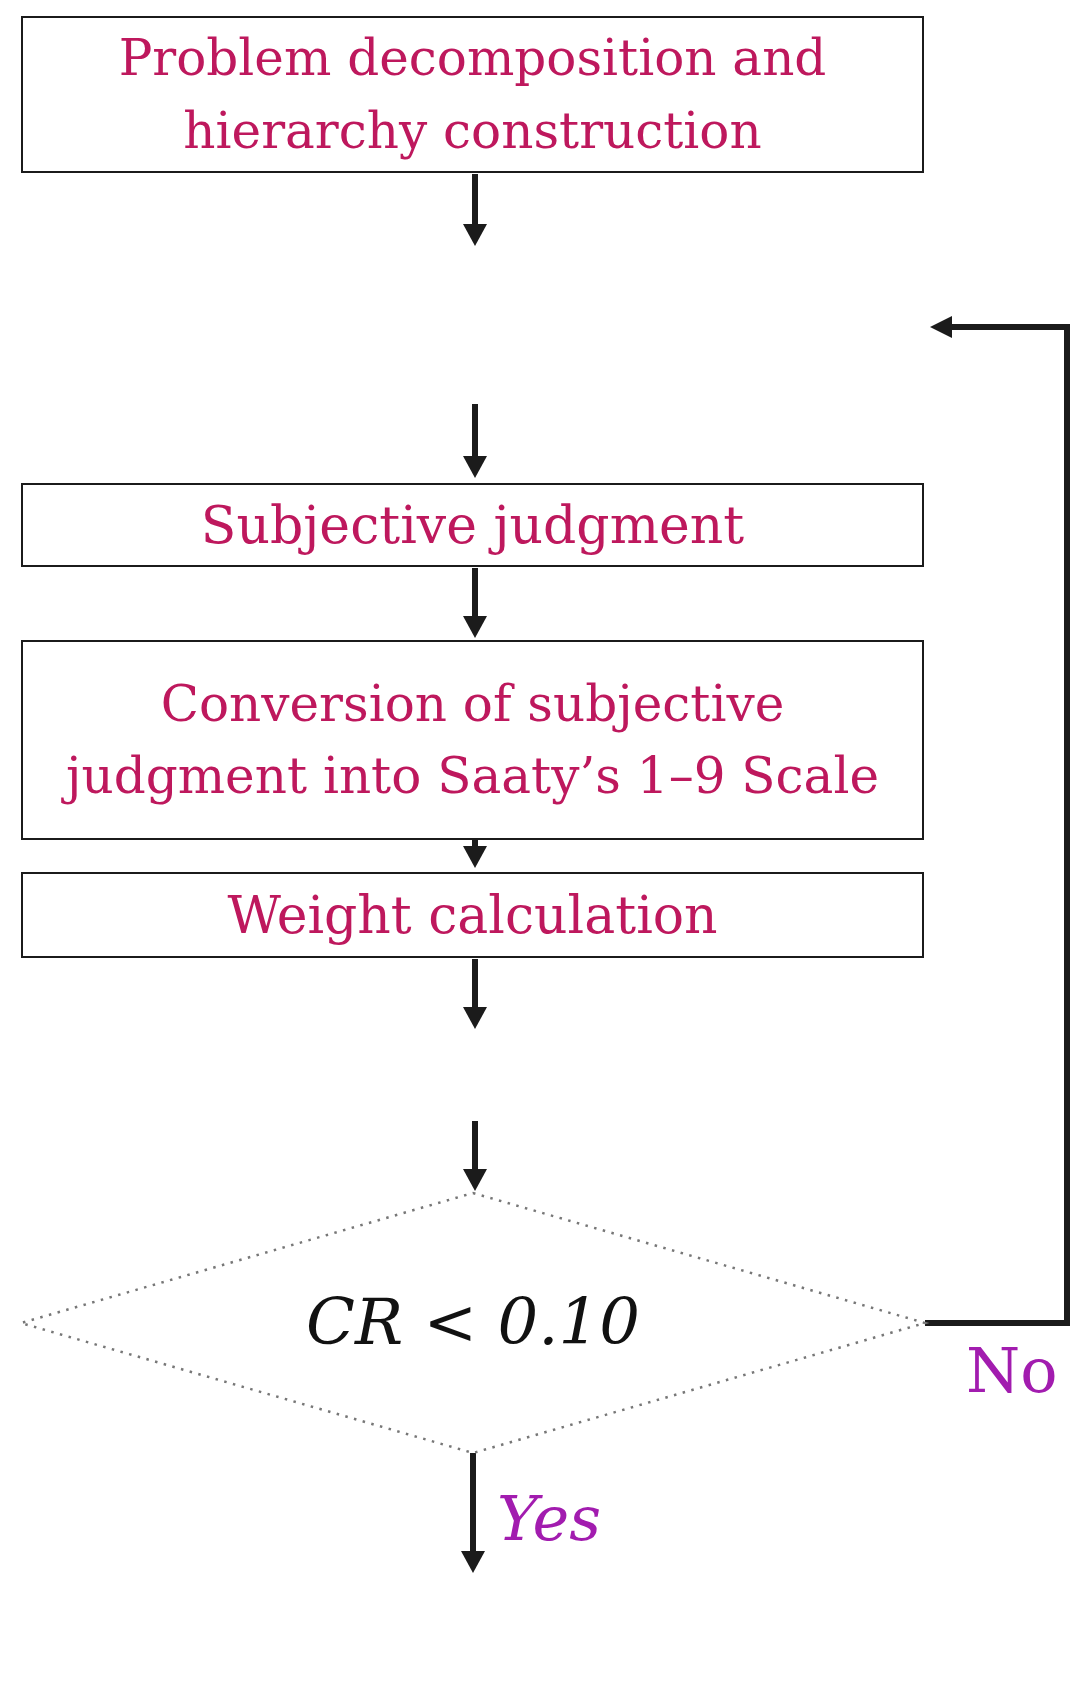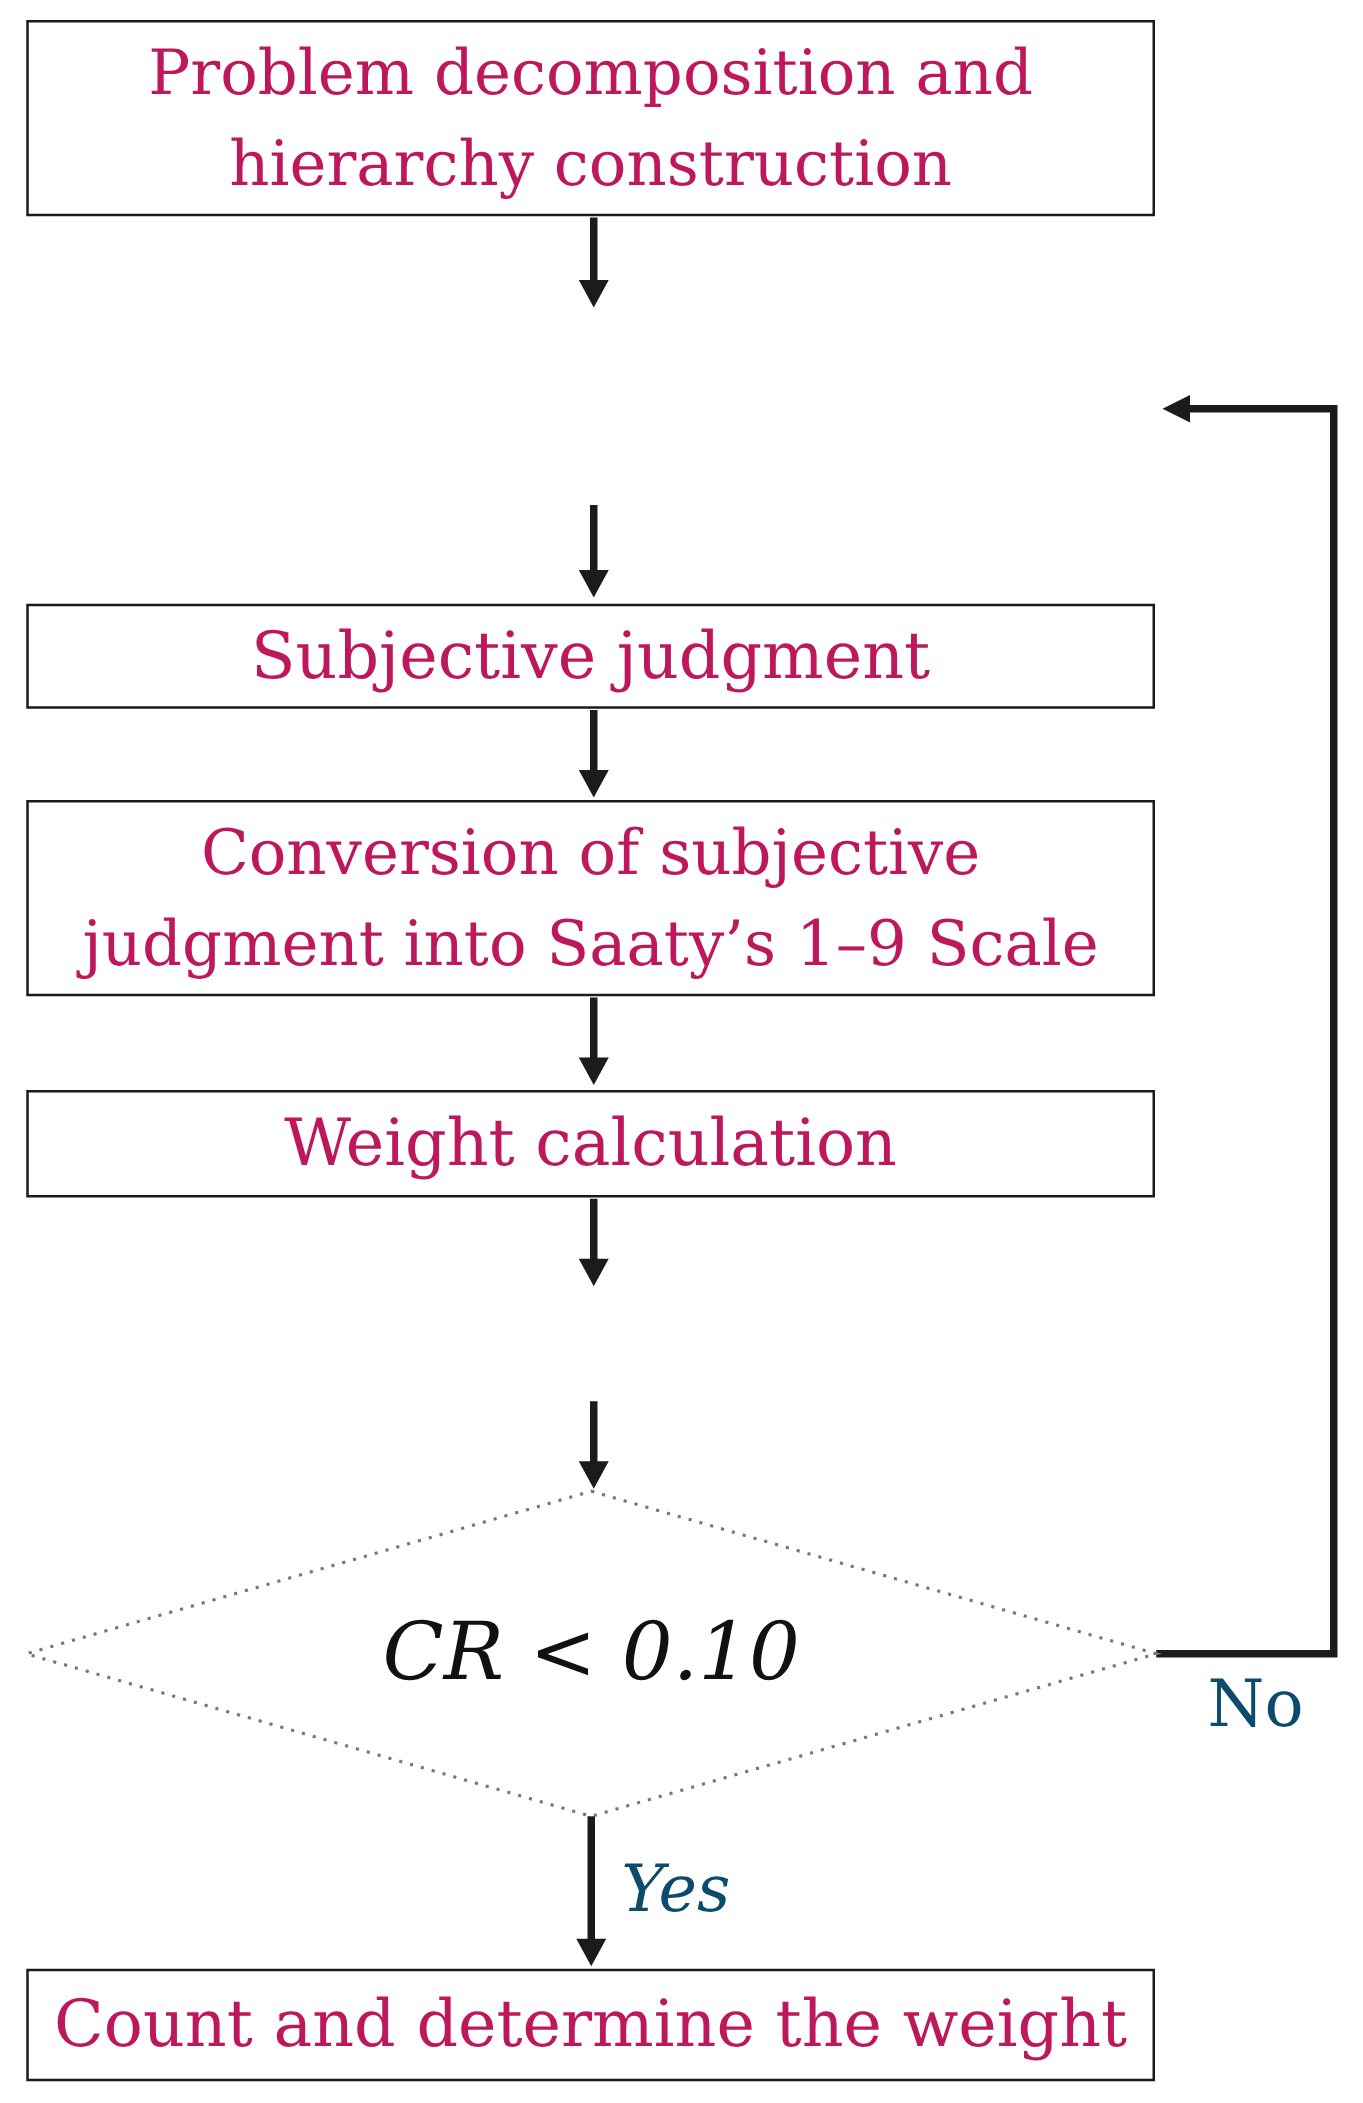--- a/index.html
+++ b/index.html
@@ -37,41 +37,41 @@
     text-align: center;
     white-space: pre-line;
     font-size: 50px;
     line-height: 1.45;
     color: #be185d;
   }
   .node.single { font-size: 52px; line-height: 1.2; }
   #node-problem        { top: 16px;   height: 157px; }
   #node-questionnaire  { top: 250px;  height: 153px; }
   #node-subjective     { top: 483px;  height: 84px;  }
-  #node-conversion     { top: 640px;  height: 157px; }
+  #node-conversion     { top: 640px;  height: 200px; }
   #node-weight         { top: 872px;  height: 86px;  }
   #node-consistency    { top: 1033px; height: 87px;  }
   #node-count          { top: 1575px; height: 90px;  }
   #decision-label {
     position: absolute;
     left: 273px;
     top: 1288px;
     width: 400px;
     height: 68px;
     display: flex;
     align-items: center;
     justify-content: center;
     font-style: italic;
     font-size: 64px;
     color: #111111;
   }
   .edge-label {
     position: absolute;
-    font-size: 52px;
-    color: #0c4a6e;
+    font-size: 62px;
+    color: #a21caf;
   }
   #edge-label-yes { left: 497px; top: 1482px; font-style: italic; }
   #edge-label-no  { left: 966px; top: 1334px; }
 </style>
 </head>
 <body>
 
 <div id="stage">
 
   <svg id="connector-layer" viewBox="0 0 1090 1682" xmlns="http://www.w3.org/2000/svg">
@@ -132,15 +132,14 @@
 
   <div class="node single" id="node-weight">Weight calculation</div>
 
 
   <div id="decision-label">CR &lt; 0.10</div>
 
   <div class="edge-label" id="edge-label-yes">Yes</div>
 
   <div class="edge-label" id="edge-label-no">No</div>
 
-  <div class="node single" id="node-count">Count and determine the weight</div>
 
 </div>
 
 </body></html>

